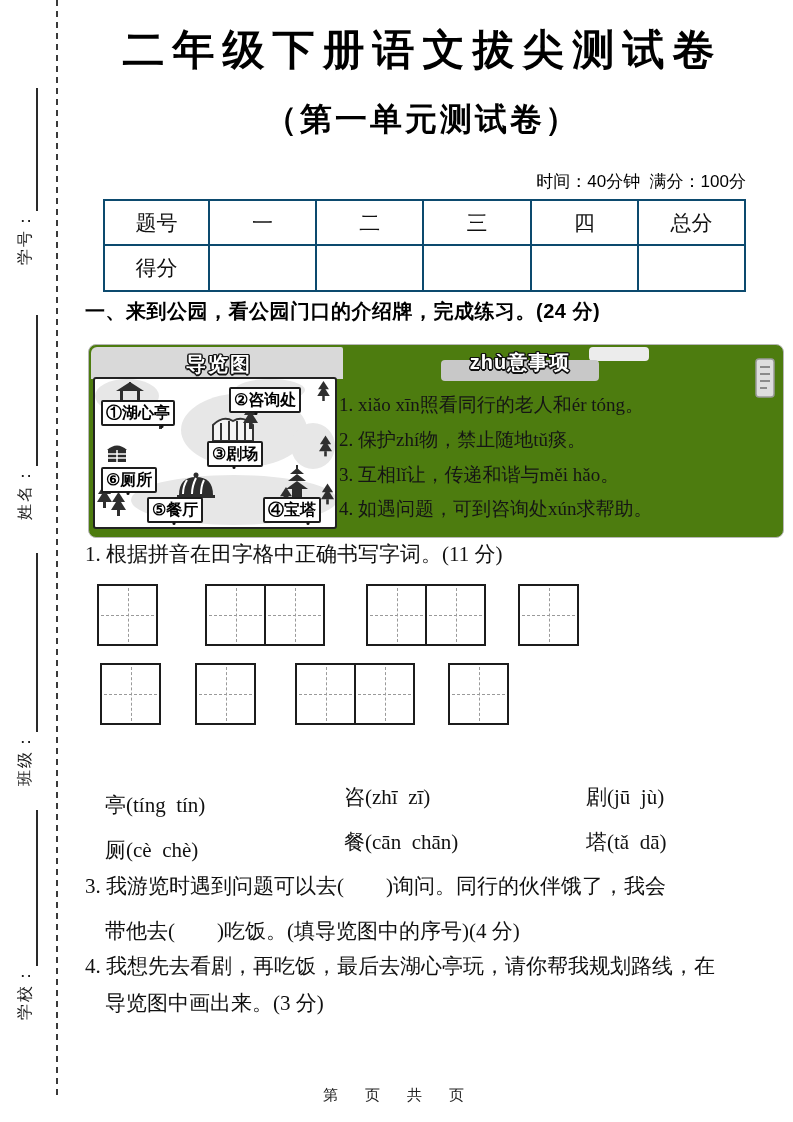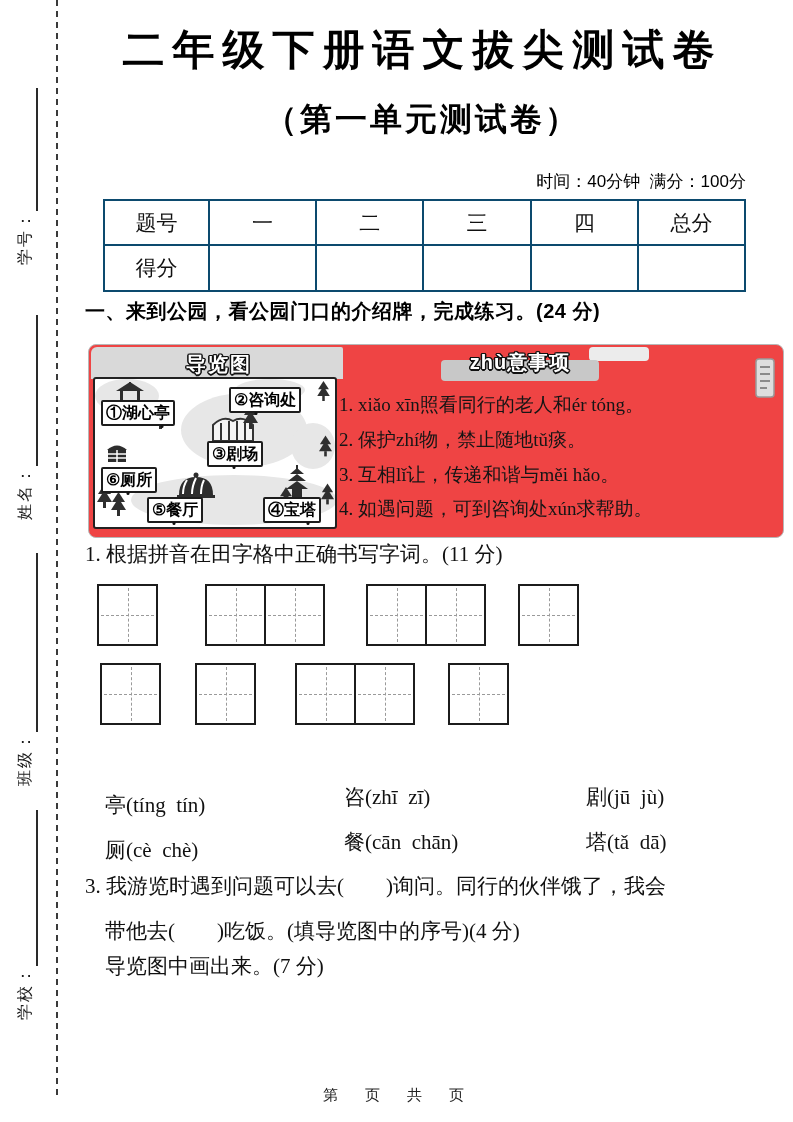--- a/index.html
+++ b/index.html
@@ -41,21 +41,21 @@
   .q-block{position:absolute;left:85px;font-size:21px;}
   .q-line{white-space:pre;}
   .q3-b{top:864px;}
   .q3-b .q-line{line-height:45px;}
   .q4-b{top:948px;}
   .q4-b .q-line{line-height:37px;}
   .q-indent{padding-left:20px;}
 
   
   .illustration{position:absolute;left:88px;top:344px;width:694px;height:192px;
-    border:1px solid #b7b7b7;border-radius:8px;background:#ef4444;}
+    border:1px solid #b7b7b7;border-radius:8px;background:#4d7c0f;}
   .ill-band{position:absolute;left:2px;top:2px;width:252px;height:32px;background:#d9d9d9;
     border-radius:6px 2px 0 0;}
   .ill-band2{position:absolute;left:500px;top:2px;width:60px;height:14px;background:#ececec;border-radius:4px;}
   .outline-text{color:#fff;text-shadow:-1.5px 0 #111,1.5px 0 #111,0 -1.5px #111,0 1.5px #111,
     -1px -1px #111,1px -1px #111,-1px 1px #111,1px 1px #111;}
   .map-title{position:absolute;left:55px;top:6px;width:150px;text-align:center;
     font-family:"Liberation Sans",sans-serif;font-weight:700;font-size:20px;letter-spacing:2px;}
   .notes-shadow{position:absolute;left:352px;top:15px;width:158px;height:21px;
     background:#c8c8c8;border-radius:4px;}
   .notes-title{position:absolute;left:350px;top:4px;width:162px;text-align:center;
@@ -315,18 +315,19 @@
     <span class="q2-opt q2c1">餐(cān  chān)</span>
     <span class="q2-opt q2c2">塔(tǎ  dā)</span>
   </div>
 
   <div class="q-block q3-b">
     <div class="q-line">3. 我游览时遇到问题可以去(　　)询问。同行的伙伴饿了，我会</div>
     <div class="q-line q-indent">带他去(　　)吃饭。(填导览图中的序号)(4 分)</div>
   </div>
 
   <div class="q-block q4-b">
-    <div class="q-line q-indent">导览图中画出来。(7 分)</div>
+    <div class="q-line">4. 我想先去看剧，再吃饭，最后去湖心亭玩，请你帮我规划路线，在</div>
+    <div class="q-line q-indent">导览图中画出来。(3 分)</div>
   </div>
 
   <div class="footer">第　页　共　页</div>
 
 </div>
 
 </body></html>

